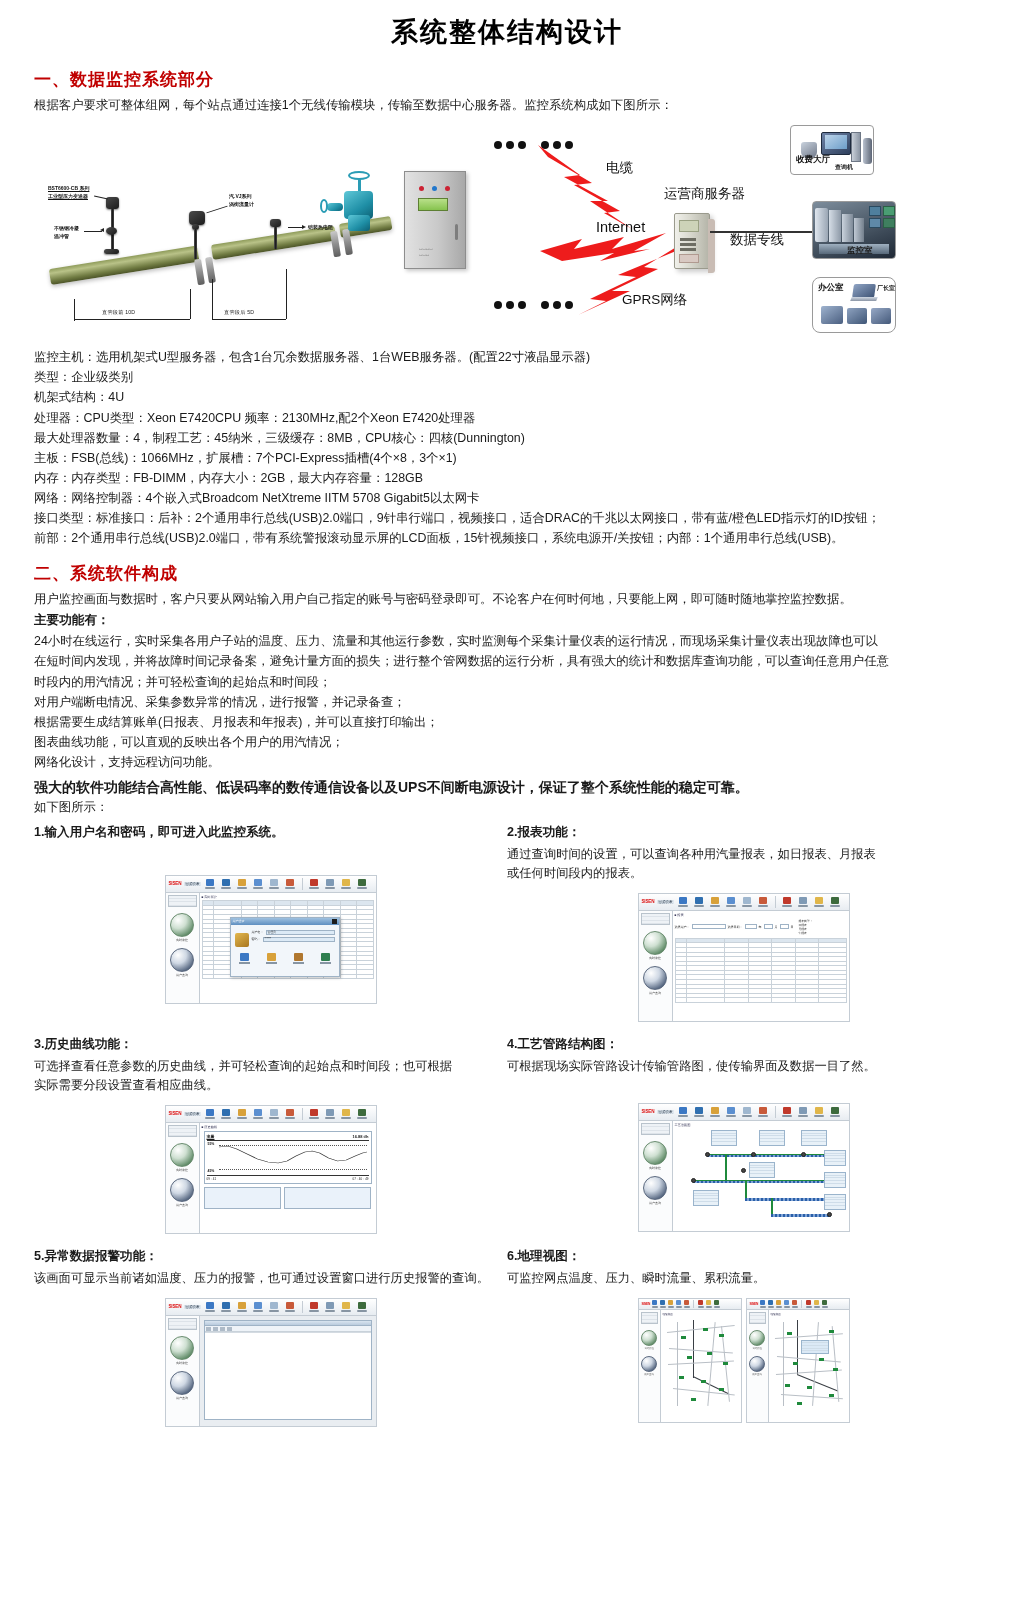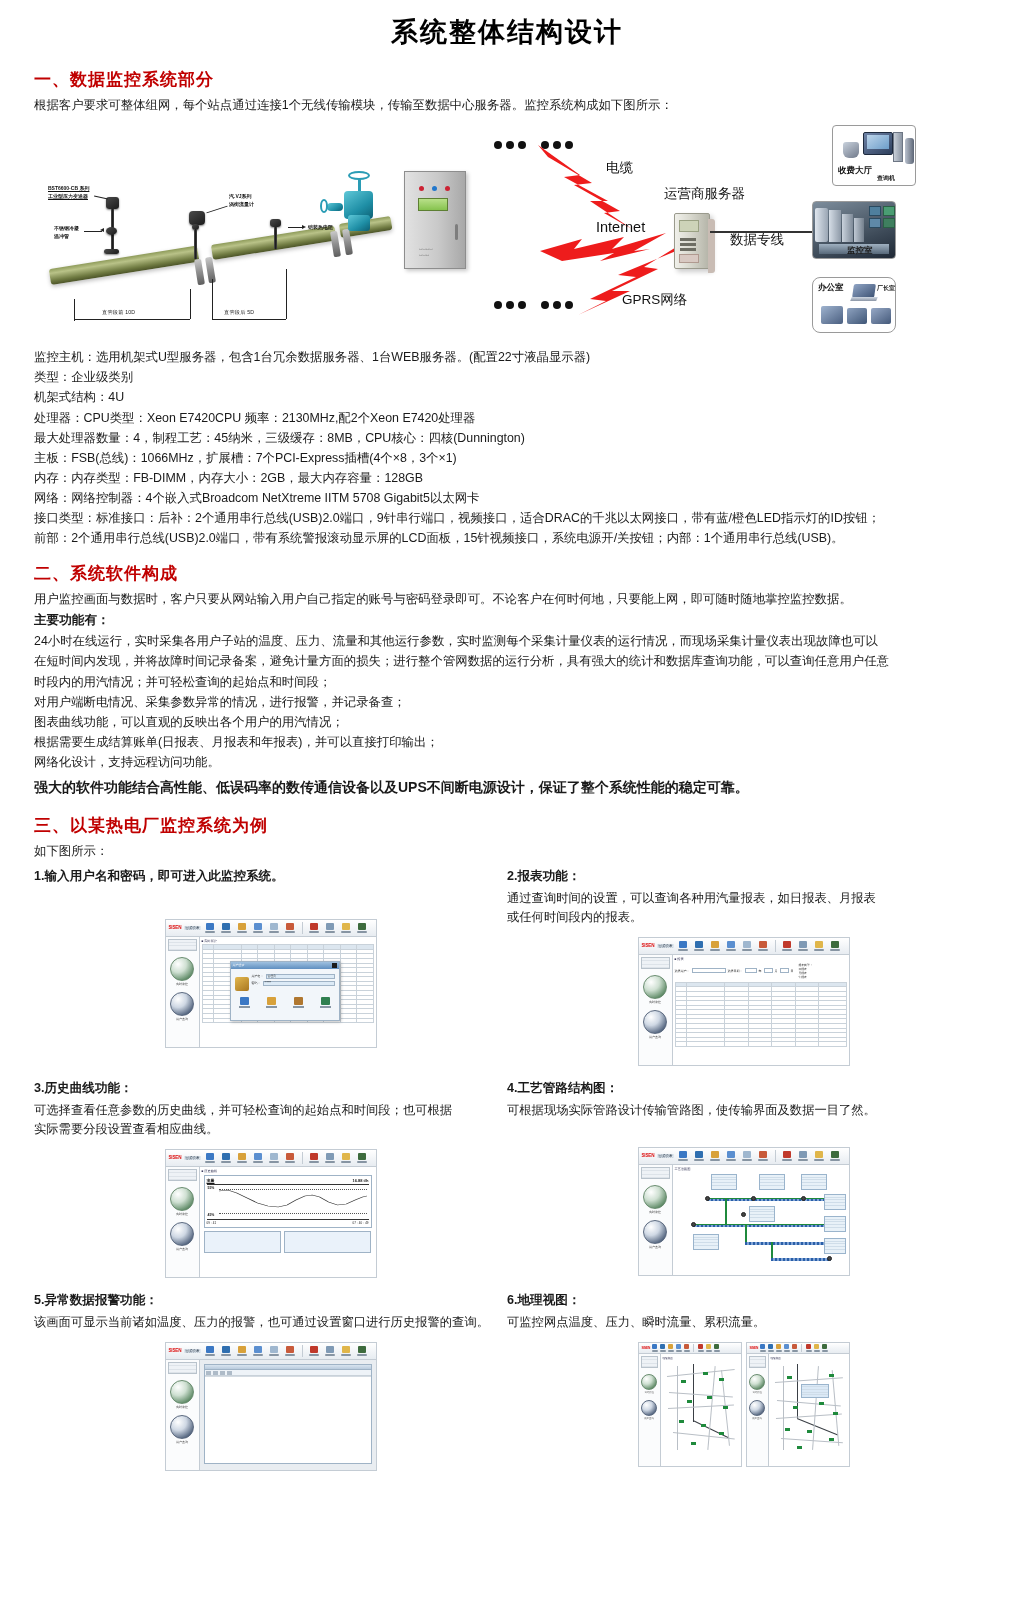--- a/index.html
+++ b/index.html
@@ -316,21 +316,21 @@
       <div class="srv-pane" style="top:40px; height:9px; background:#d8c9c2; border-color:#b09a90;"></div>
     </div>
 
     <div class="dlabel" style="left:572px; top:40px;">电缆</div>
     <div class="dlabel en" style="left:562px; top:100px;">Internet</div>
     <div class="dlabel" style="left:588px; top:172px;">GPRS网络</div>
     <div class="dlabel" style="left:630px; top:66px;">运营商服务器</div>
     <div class="dlabel" style="left:696px; top:112px;">数据专线</div>
     <div class="hline" style="left:676px; top:112px; width:104px;"></div>
 
-    <div class="photobox" style="left:798px; top:6px; width:84px; height:61px;">
+    <div class="photobox" style="left:756px; top:6px; width:84px; height:50px;">
       <div class="mon-shape" style="left:30px; top:6px; width:30px; height:23px; background:linear-gradient(145deg,#6f84a8,#2e3f5c); border:1px solid #1e2a3d; border-radius:2px;"></div>
       <div class="mon-shape" style="left:34px; top:9px; width:22px; height:14px; background:linear-gradient(145deg,#bcd4ea,#6d9ec9);"></div>
       <div class="mon-shape" style="left:60px; top:6px; width:10px; height:30px; background:linear-gradient(to right,#c8cfd8,#8b95a3); border:1px solid #6d7684;"></div>
       <div class="mon-shape" style="left:10px; top:16px; width:16px; height:16px; background:linear-gradient(145deg,#c9d2dd,#70798a); border-radius:3px 3px 6px 6px;"></div>
       <div class="mon-shape" style="left:72px; top:12px; width:9px; height:26px; background:linear-gradient(to right,#b9c1ce,#5d6676); border-radius:3px;"></div>
       <div class="pb-label" style="left:5px; bottom:8px;">收费大厅</div>
       <div class="pb-label sm" style="left:44px; bottom:2px;">查询机</div>
     </div>
 
     <div class="photobox" style="left:778px; top:82px; width:84px; height:58px; background:linear-gradient(160deg,#7d8d9c,#3d4a58 65%,#1f2936);">
@@ -370,26 +370,25 @@
     <p class="spec-line">前部：2个通用串行总线(USB)2.0端口，带有系统警报滚动显示屏的LCD面板，15针视频接口，系统电源开/关按钮；内部：1个通用串行总线(USB)。</p>
   </div>
 
   <h2 class="sec-title">二、系统软件构成</h2>
   <p class="body-line">用户监控画面与数据时，客户只要从网站输入用户自己指定的账号与密码登录即可。不论客户在何时何地，只要能上网，即可随时随地掌控监控数据。</p>
   <p class="sub-bold">主要功能有：</p>
   <p class="spec-line">24小时在线运行，实时采集各用户子站的温度、压力、流量和其他运行参数，实时监测每个采集计量仪表的运行情况，而现场采集计量仪表出现故障也可以</p>
   <p class="spec-line">在短时间内发现，并将故障时间记录备案，避免计量方面的损失；进行整个管网数据的运行分析，具有强大的统计和数据库查询功能，可以查询任意用户任意</p>
   <p class="spec-line">时段内的用汽情况；并可轻松查询的起始点和时间段；</p>
   <p class="spec-line">对用户端断电情况、采集参数异常的情况，进行报警，并记录备查；</p>
+  <p class="spec-line">根据需要生成结算账单(日报表、月报表和年报表)，并可以直接打印输出；</p>
   <p class="spec-line">图表曲线功能，可以直观的反映出各个用户的用汽情况；</p>
-  <p class="spec-line">根据需要生成结算账单(日报表、月报表和年报表)，并可以直接打印输出；</p>
   <p class="spec-line">网络化设计，支持远程访问功能。</p>
   <p class="bold-line">强大的软件功能结合高性能、低误码率的数传通信设备以及UPS不间断电源设计，保证了整个系统性能的稳定可靠。</p>
 
-  <h2 class="sec-title" style="margin-top:16px;">三、以某热电厂监控系统为例</h2>
   <p class="body-line">如下图所示：</p>
 
   <div class="shots-wrap">
 
     <div class="shot-row" style="margin-top:6px;">
       <div class="shot-col">
         <p class="shot-head">1.输入用户名和密码，即可进入此监控系统。</p>
         <div style="height:20px;"></div>
 
         <div class="app">

